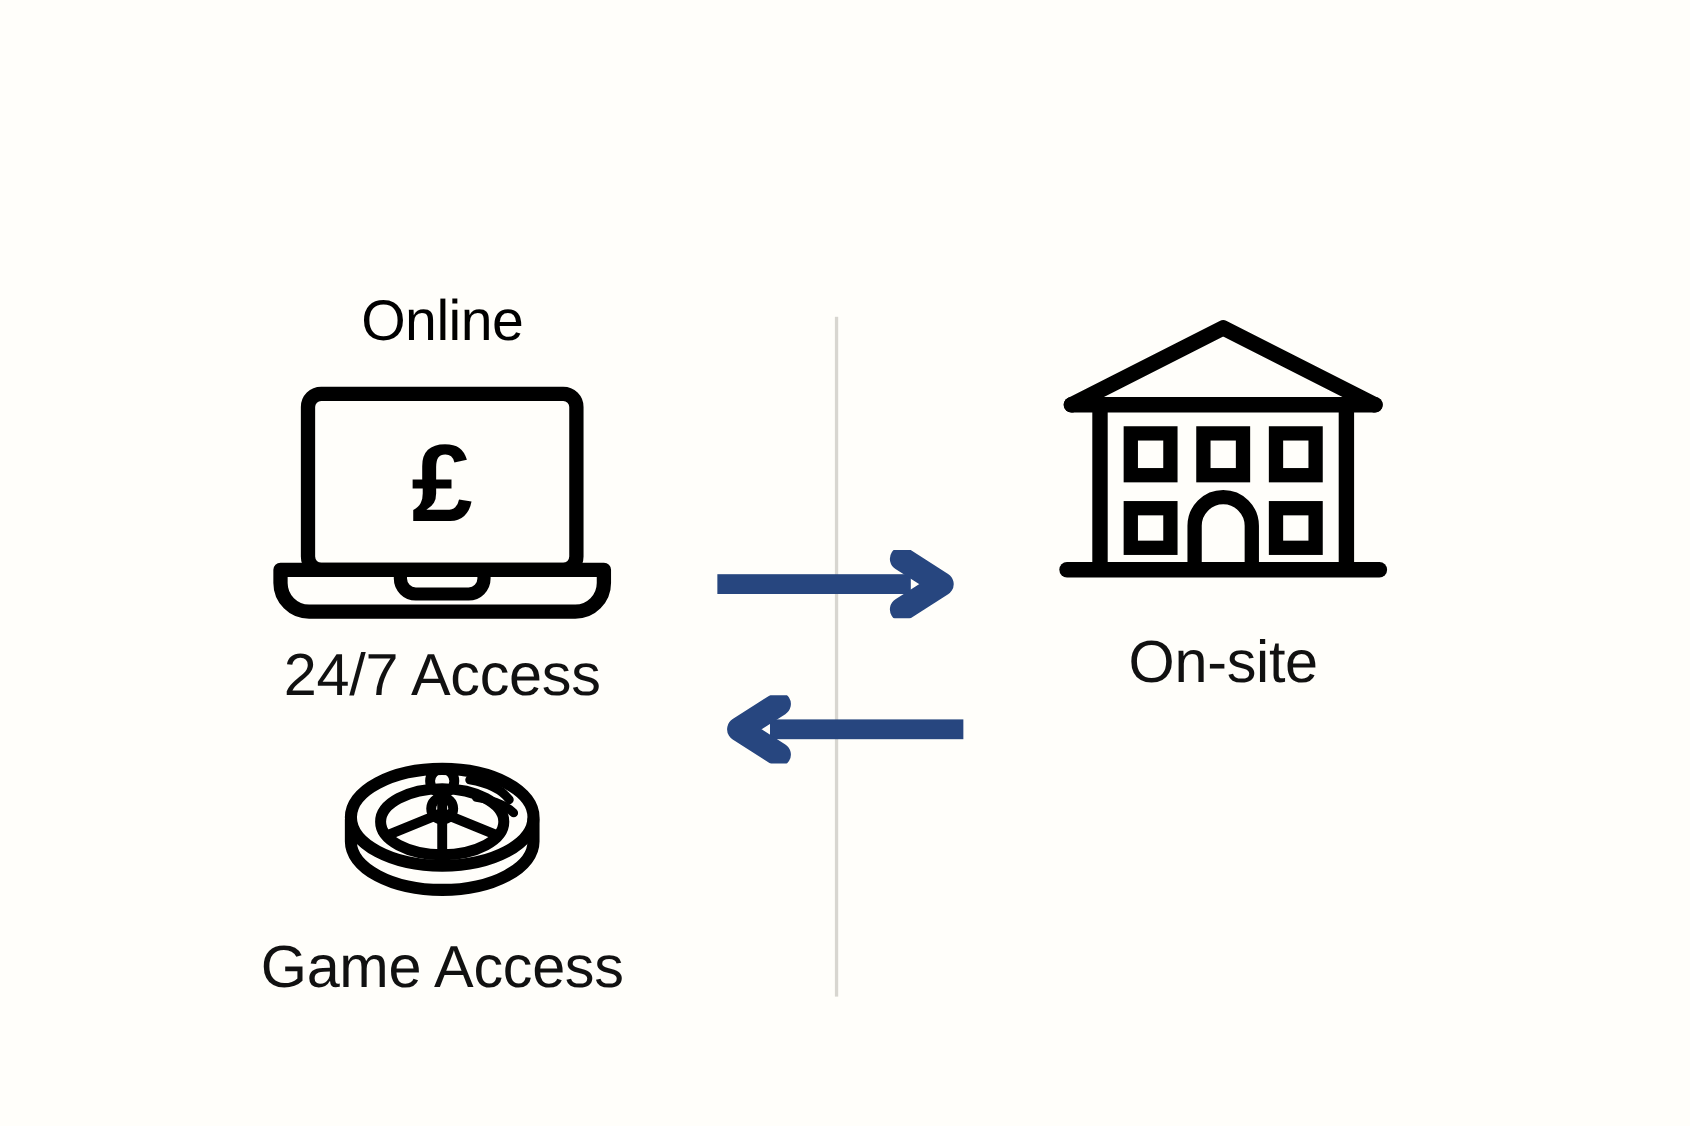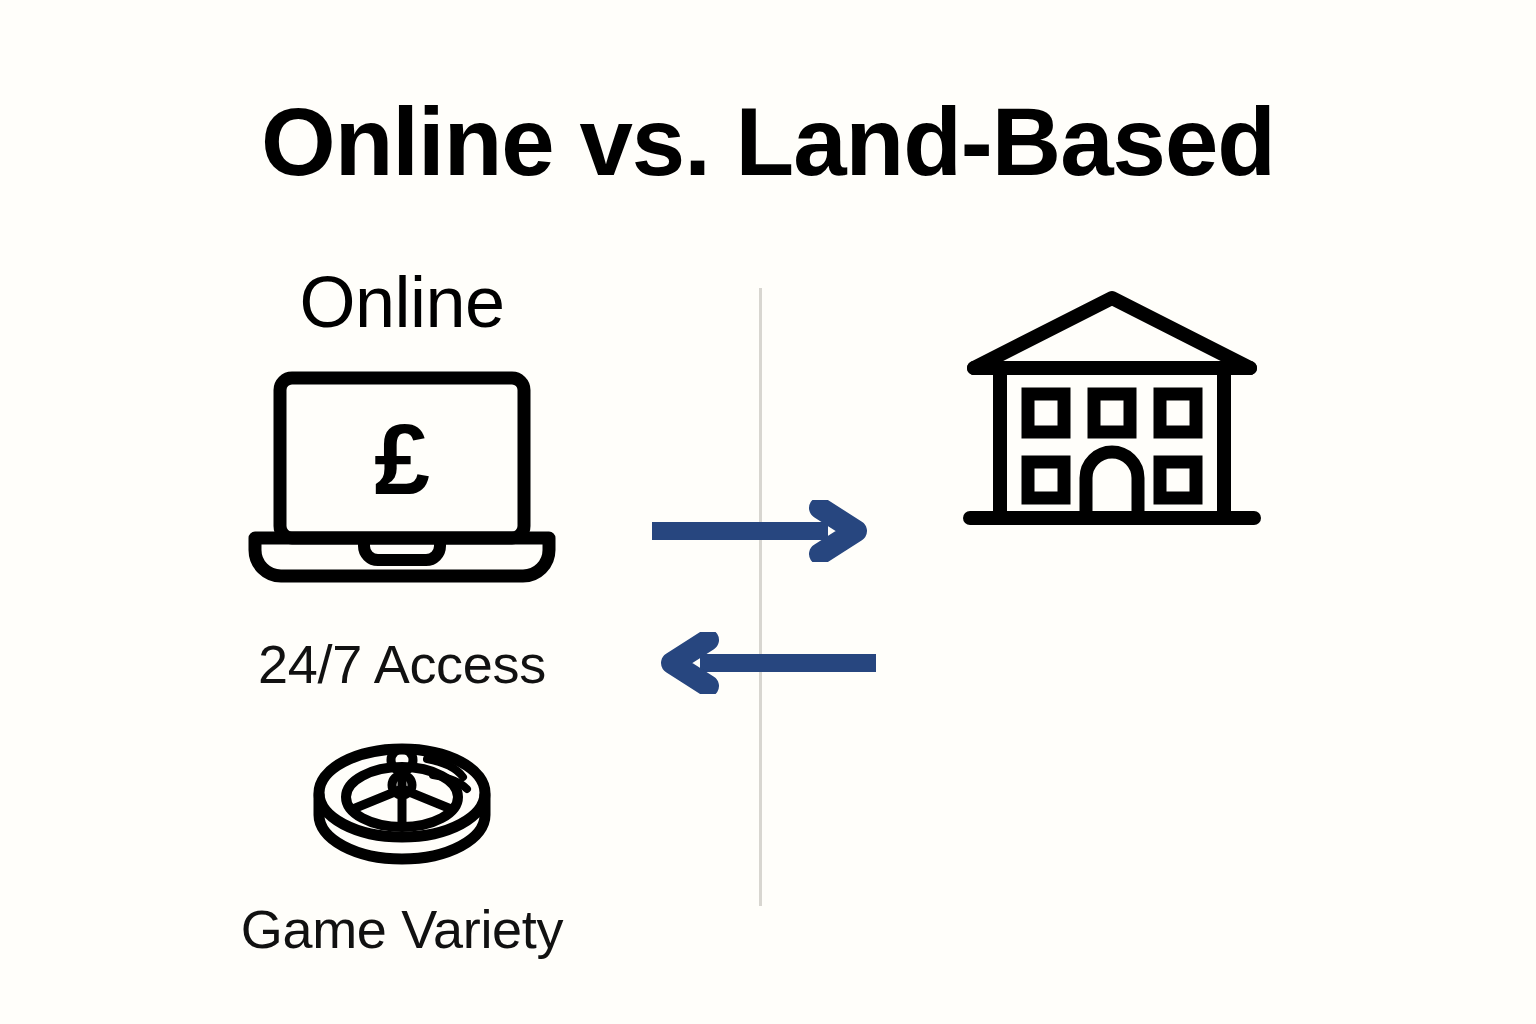--- a/index.html
+++ b/index.html
@@ -50,21 +50,21 @@
   .column {
     position: absolute;
     top: 266px;
     width: 560px;
     text-align: center;
   }
   .col-left  { left: 122px; }
   .col-right { left: 832px; }
 
   .col-heading {
-    font-size: 72px;
+    font-size: 52px;
     font-weight: normal;
     line-height: 1.0;
     color: #000000;
     letter-spacing: -0.5px;
   }
 
   .icon-wrap {
     display: flex;
     justify-content: center;
     align-items: flex-end;
@@ -73,37 +73,36 @@
   .icon-bldg-wrap    { height: 268px; margin-top: 6px; }
   .icon-wheel-wrap   { height: 160px; margin-top: 18px; }
 
   .caption {
     font-size: 54px;
     font-weight: normal;
     line-height: 1.28;
     color: #111111;
     letter-spacing: -0.3px;
   }
-  .caption-access    { margin-top: 44px; }
+  .caption-access    { margin-top: 14px; }
   .caption-onsite    { margin-top: 28px; }
   .caption-variety   { margin-top: 18px; }
 
   
   .arrow {
     position: absolute;
   }
   .arrow-right { left: 652px; top: 500px; }
   .arrow-left  { left: 644px; top: 632px; }
 </style>
 </head>
 <body>
 
 <div class="canvas">
 
-  <div class="title">Online vs. Land-Based</div>
 
   <div class="divider"></div>
 
   <div class="column col-left">
 
     <div class="col-heading">Online</div>
 
     <div class="icon-wrap icon-laptop-wrap">
       <svg width="310" height="220" viewBox="0 0 310 220" aria-hidden="true">
 
@@ -134,21 +133,21 @@
 
         <circle cx="93" cy="58" r="10" fill="none" stroke="#000000" stroke-width="9"></circle>
 
         <circle cx="93" cy="33" r="11" fill="none" stroke="#000000" stroke-width="9"></circle>
 
         <path d="M118 32 a60 30 0 0 1 36 18" fill="none" stroke="#000000" stroke-width="8" stroke-linecap="round"></path>
         <path d="M124 48 a58 26 0 0 1 34 14" fill="none" stroke="#000000" stroke-width="8" stroke-linecap="round"></path>
       </svg>
     </div>
 
-    <div class="caption caption-variety">Game Variety</div>
+    <div class="caption caption-variety">Game Access</div>
   </div>
 
   <div class="column col-right">
 
 
     <div class="icon-wrap icon-bldg-wrap">
       <svg width="300" height="250" viewBox="0 0 300 250" aria-hidden="true">
 
         <path d="M12 78 L150 8 L288 78" fill="none" stroke="#000000" stroke-width="14" stroke-linecap="round" stroke-linejoin="round"></path>
         <line x1="12" y1="78" x2="288" y2="78" stroke="#000000" stroke-width="14" stroke-linecap="round"></line>
@@ -163,21 +162,21 @@
         <rect x="198" y="104" width="36" height="38" fill="none" stroke="#000000" stroke-width="13"></rect>
 
         <rect x="66" y="172" width="36" height="36" fill="none" stroke="#000000" stroke-width="13"></rect>
         <rect x="198" y="172" width="36" height="36" fill="none" stroke="#000000" stroke-width="13"></rect>
 
         <path d="M124 228 v-40 a26 26 0 0 1 52 0 v40" fill="none" stroke="#000000" stroke-width="13"></path>
       </svg>
     </div>
 
     <div class="caption caption-onsite">
-      <br>
+      <span>On-site</span><br>
     </div>
   </div>
 
   <div class="arrow arrow-right">
     <svg width="226" height="62" viewBox="0 0 226 62" aria-hidden="true">
       <rect x="0" y="22" width="176" height="18" fill="#27467f"></rect>
       <path d="M168 8 L204 31 L168 54" fill="none" stroke="#27467f" stroke-width="22" stroke-linecap="round" stroke-linejoin="round"></path>
     </svg>
   </div>
 

